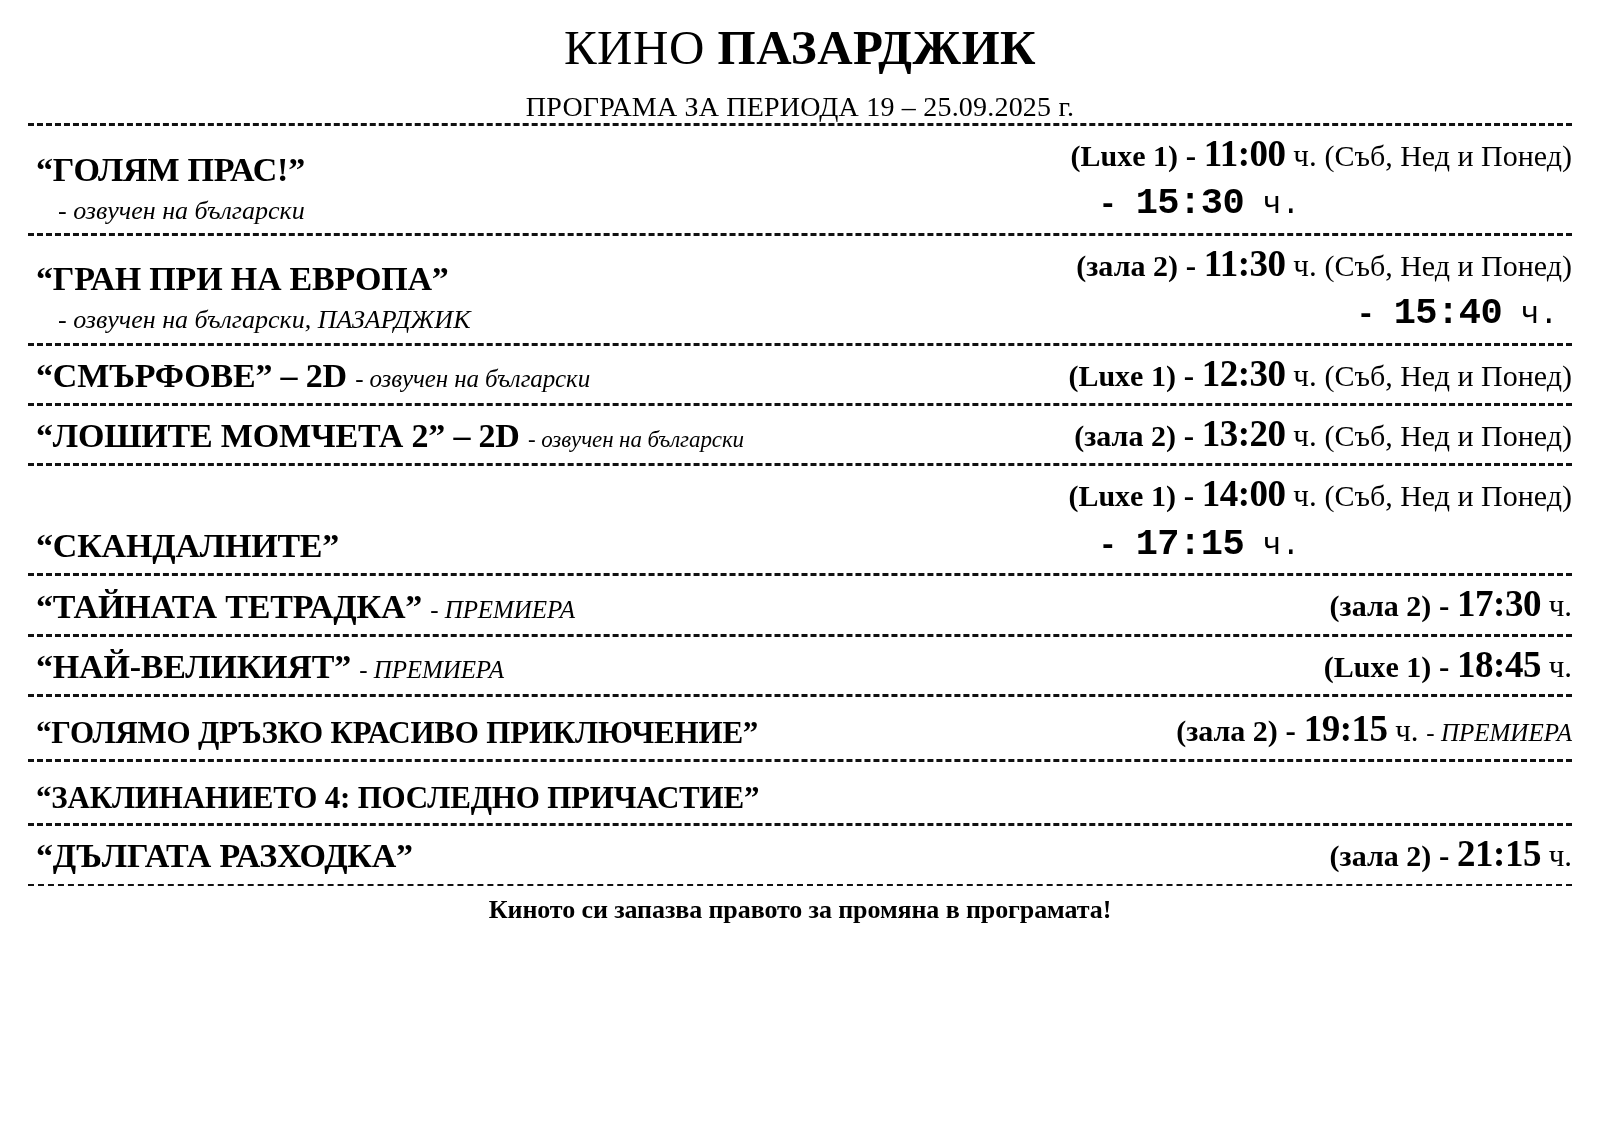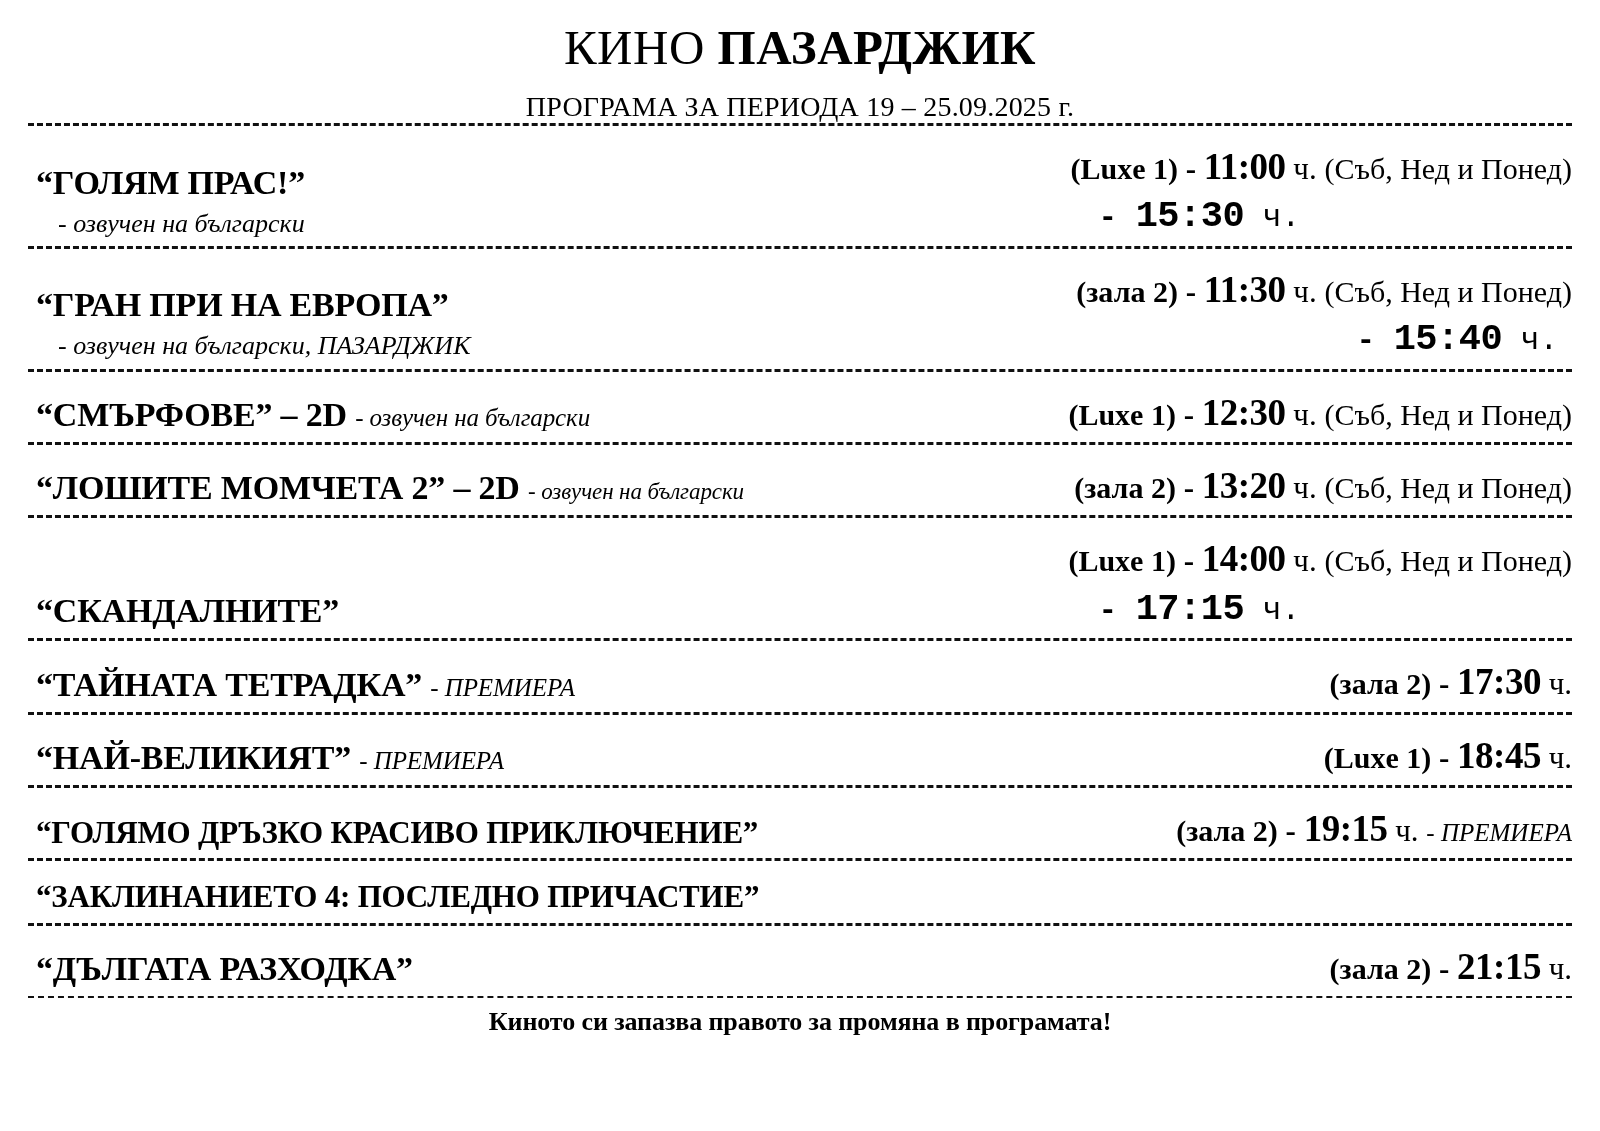--- a/index.html
+++ b/index.html
@@ -61,21 +61,20 @@
   }
   .left {
     flex: 0 1 auto;
     min-width: 0;
     padding-left: 8px;
   }
   .right {
     flex: 0 0 auto;
     text-align: left;
     padding-left: 10px;
-    margin-top: 13px;
   }
 
   .film {
     font-size: 34px;
     font-weight: 700;
     line-height: 1.18;
     white-space: nowrap;
     letter-spacing: -0.2px;
   }
   .film.sm { font-size: 31px; margin-top: 12px; }

